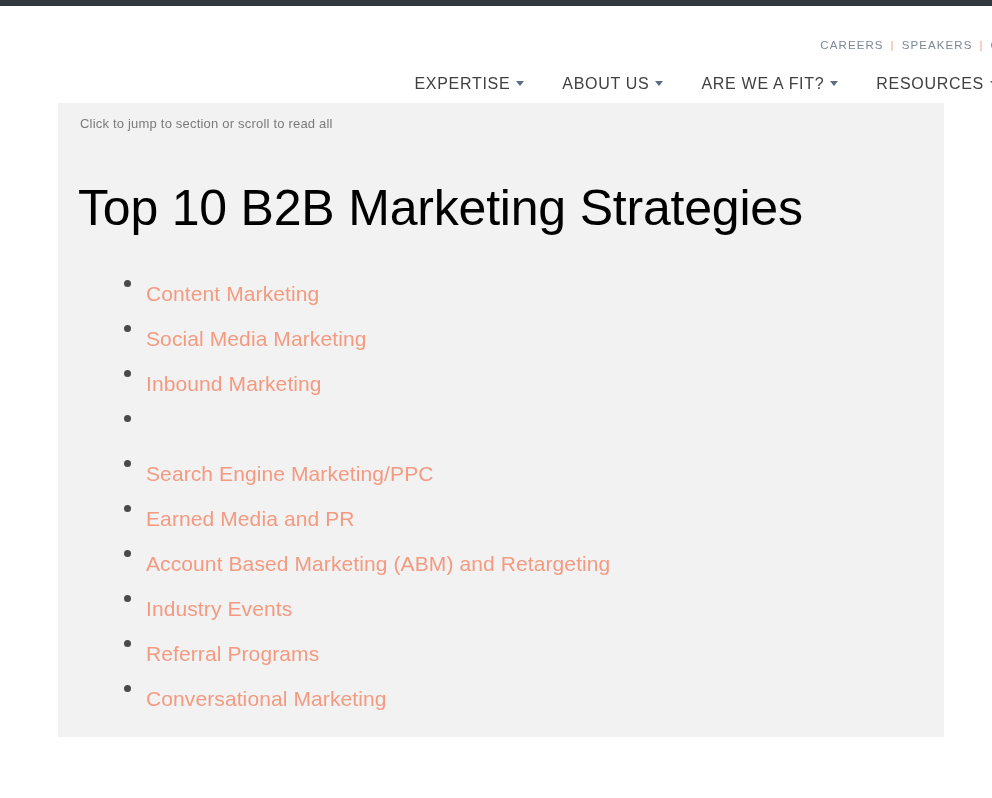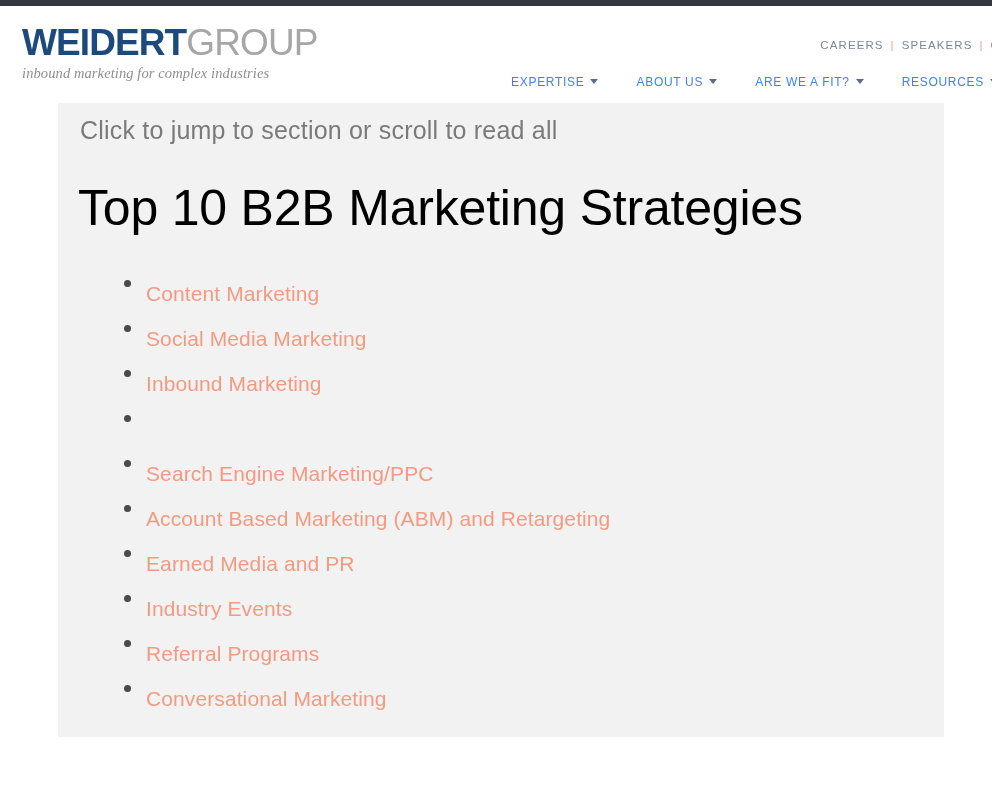--- a/index.html
+++ b/index.html
@@ -86,22 +86,22 @@
   
   .main-nav {
     position: absolute;
     right: -6px;
     top: 69px;
     white-space: nowrap;
     font-size: 0;
   }
   .nav-item {
     display: inline-block;
-    color: #3b82f6;
-    font-size: 12px;
+    color: #404040;
+    font-size: 16px;
     letter-spacing: 0.7px;
     margin-left: 38px;
     text-decoration: none;
     vertical-align: middle;
     cursor: pointer;
   }
   .nav-item:first-child { margin-left: 0; }
   .caret {
     display: inline-block;
     width: 0; height: 0;
@@ -121,21 +121,21 @@
     top: 103px;
     width: 886px;
     height: 634px;
     background: #f2f2f2;
   }
 
   .jump-note {
     position: absolute;
     left: 22px;
     top: 13px;
-    font-size: 25px;
+    font-size: 13px;
     color: #7a7a7a;
     font-weight: 300;
     letter-spacing: 0.2px;
   }
 
   .card-title {
     position: absolute;
     left: 20px;
     top: 78px;
     margin: 0;
@@ -180,26 +180,20 @@
     cursor: pointer;
   }
 </style>
 </head>
 <body>
 
 <div class="top-strip"></div>
 
 <header class="site-header">
 
-  <div class="logo-block">
-    <div class="logo-wordmark">
-      <span class="logo-weidert">WEIDERT</span><span class="logo-group">GROUP</span>
-    </div>
-    <div class="logo-tagline">inbound marketing for complex industries</div>
-  </div>
 
   <nav class="utility-nav">
     <a href="#">CAREERS</a><span class="utility-sep">|</span><a href="#">SPEAKERS</a><span class="utility-sep">|</span><a href="#">C</a>
   </nav>
 
   <nav class="main-nav">
     <a href="#" class="nav-item"><span>EXPERTISE</span><i class="caret"></i></a><a href="#" class="nav-item"><span>ABOUT US</span><i class="caret"></i></a><a href="#" class="nav-item"><span>ARE WE A FIT?</span><i class="caret"></i></a><a href="#" class="nav-item"><span>RESOURCES</span><i class="caret"></i></a>
   </nav>
 
 </header>
@@ -225,28 +219,28 @@
     </li>
     <li>
       <span class="bullet"></span>
     </li>
     <li>
       <span class="bullet"></span>
       <a href="#">Search Engine Marketing/PPC</a>
     </li>
     <li>
       <span class="bullet"></span>
+      <a href="#">Earned Media and PR</a>
+    </li>
+    <li>
+      <span class="bullet"></span>
       <a href="#">Account Based Marketing (ABM) and Retargeting</a>
     </li>
     <li>
       <span class="bullet"></span>
-      <a href="#">Earned Media and PR</a>
-    </li>
-    <li>
-      <span class="bullet"></span>
       <a href="#">Industry Events</a>
     </li>
     <li>
       <span class="bullet"></span>
       <a href="#">Referral Programs</a>
     </li>
     <li>
       <span class="bullet"></span>
       <a href="#">Conversational Marketing</a>
     </li>

